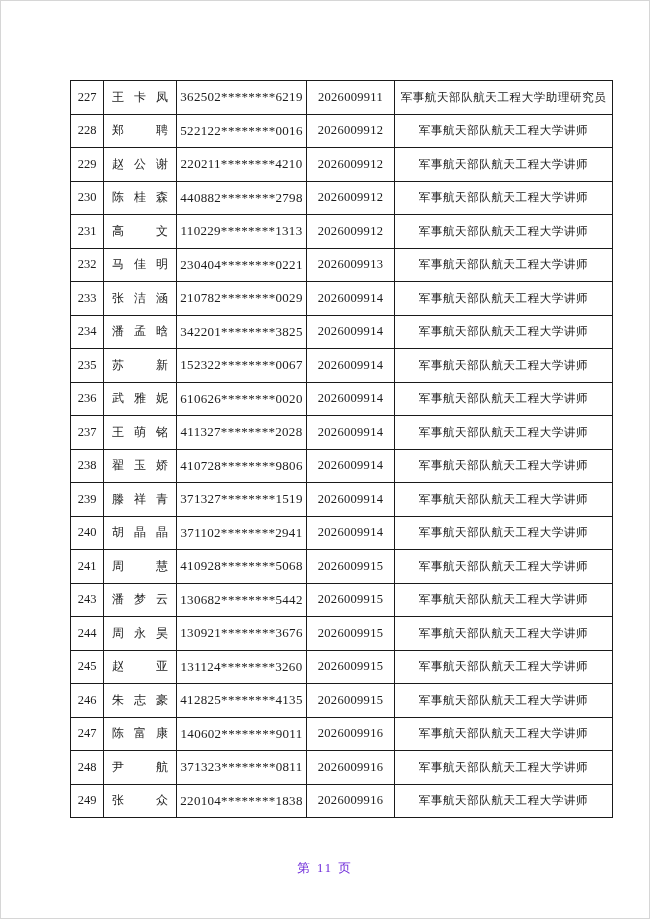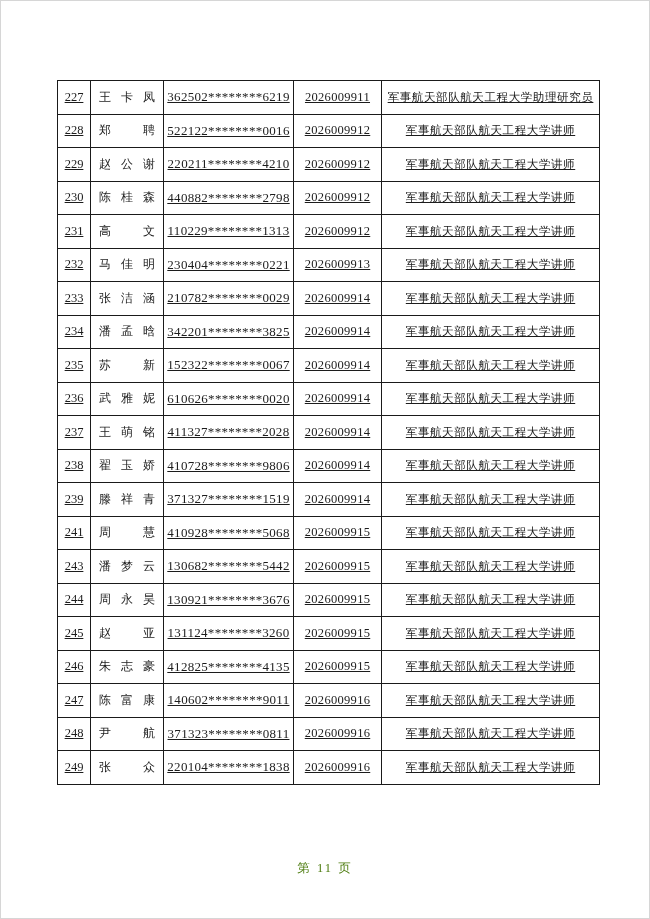--- a/index.html
+++ b/index.html
@@ -11,26 +11,25 @@
     width: 650px;
     height: 919px;
     position: relative;
     font-family: "Liberation Serif", "DejaVu Serif", serif;
     color: #1c1c1c;
     box-shadow: inset 0 0 0 1px #d6d6d6;
     overflow: hidden;
   }
   .roster-table {
     position: absolute;
-    left: 57px;
+    left: 70px;
     top: 80px;
     width: 537px;
     border-collapse: collapse;
     table-layout: fixed;
-    text-decoration: underline;
   }
   .roster-table td {
     border: 1px solid #1a1a1a;
     height: 32.5px;
     text-align: center;
     vertical-align: middle;
     padding: 0;
     overflow: hidden;
     white-space: nowrap;
   }
@@ -47,21 +46,21 @@
     -moz-text-align-last: justify;
   }
   .page-footer {
     position: absolute;
     left: 0;
     top: 860px;
     width: 100%;
     text-align: center;
     font-size: 12.5px;
     letter-spacing: 2px;
-    color: #4d7c0f;
+    color: #6d28d9;
   }
 </style>
 </head>
 <body>
 
 <table class="roster-table">
   <tbody>
       <tr>
         <td class="col-no">227</td>
         <td class="col-name"><span class="name-box">王卡凤</span></td>
@@ -147,20 +146,27 @@
         <td class="col-title">军事航天部队航天工程大学讲师</td>
       </tr>
       <tr>
         <td class="col-no">239</td>
         <td class="col-name"><span class="name-box">滕祥青</span></td>
         <td class="col-id">371327********1519</td>
         <td class="col-code">2026009914</td>
         <td class="col-title">军事航天部队航天工程大学讲师</td>
       </tr>
       <tr>
+        <td class="col-no">240</td>
+        <td class="col-name"><span class="name-box">胡晶晶</span></td>
+        <td class="col-id">371102********2941</td>
+        <td class="col-code">2026009914</td>
+        <td class="col-title">军事航天部队航天工程大学讲师</td>
+      </tr>
+      <tr>
         <td class="col-no">241</td>
         <td class="col-name"><span class="name-box">周慧</span></td>
         <td class="col-id">410928********5068</td>
         <td class="col-code">2026009915</td>
         <td class="col-title">军事航天部队航天工程大学讲师</td>
       </tr>
       <tr>
         <td class="col-no">243</td>
         <td class="col-name"><span class="name-box">潘梦云</span></td>
         <td class="col-id">130682********5442</td>

